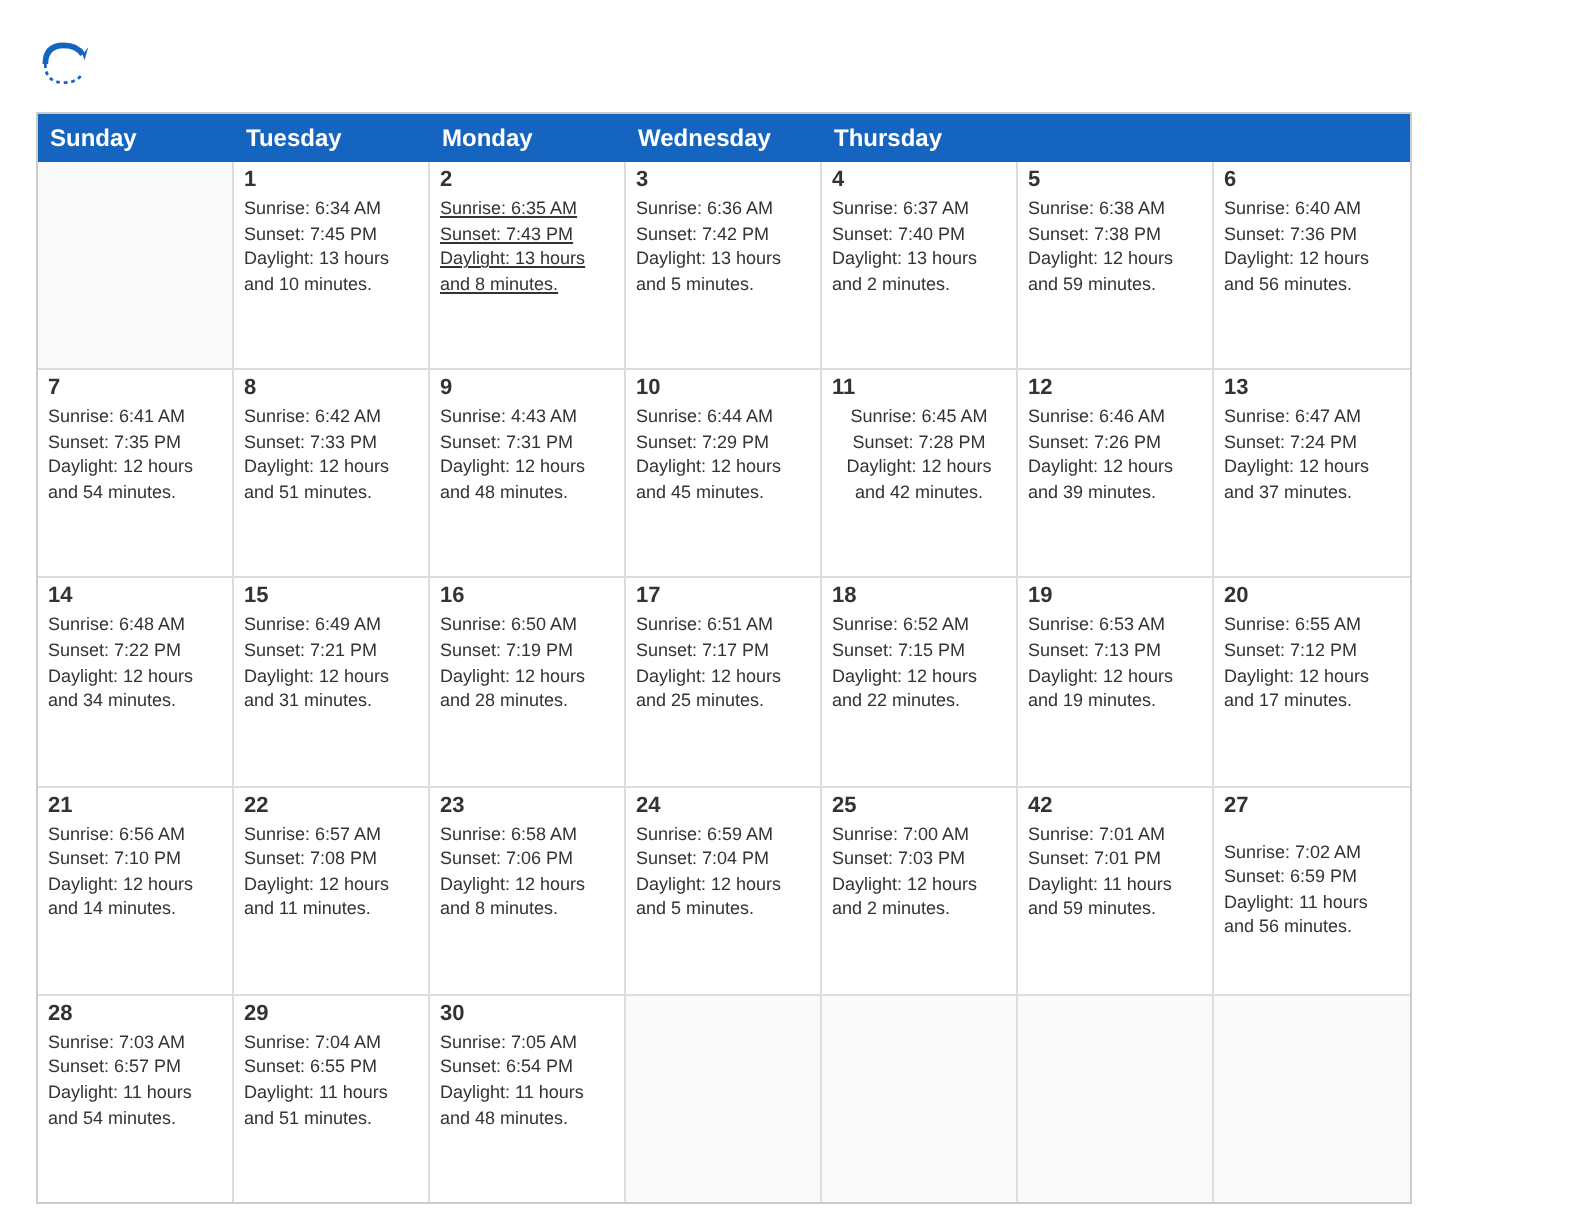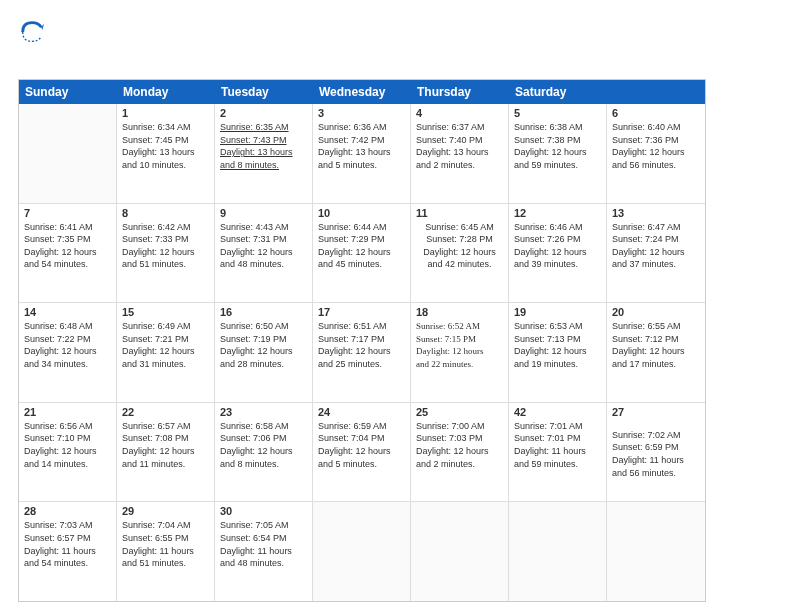--- a/index.html
+++ b/index.html
@@ -9,21 +9,20 @@
       width: 792px;
       height: 612px;
       overflow: hidden;
     }
     .page {
       width: 724px;
       height: 612px;
       padding: 18px 18px 10px 18px;
       display: flex;
       flex-direction: column;
-      gap: 23px;
     }
     .header {
       display: flex;
       justify-content: space-between;
       align-items: flex-start;
       margin-bottom: 10px;
     }
     .logo {
       display: flex;
       align-items: center;
@@ -131,25 +130,24 @@
     </div>
     <div class="title-block">
       <div class="month-title"></div>
       <div class="location"></div>
     </div>
   </div>
 
   <div class="calendar">
     <div class="cal-header">
     <div class="cal-header-cell">Sunday</div>
+        <div class="cal-header-cell">Tuesday</div>
         <div class="cal-header-cell">Monday</div>
-        <div class="cal-header-cell">Tuesday</div>
         <div class="cal-header-cell">Wednesday</div>
         <div class="cal-header-cell">Thursday</div>
-        <div class="cal-header-cell">Saturday</div>
       </div>
     <div class="cal-body">
     <div class="cal-row">
           <div class="cal-cell empty"></div>
           <div class="cal-cell">
             <div class="day-num">1</div>
             <div class="day-info" style="white-space: pre-line;">Sunrise: 6:34 AM
 Sunset: 7:45 PM
 Daylight: 13 hours
 and 10 minutes.</div>
@@ -265,21 +263,21 @@
           </div>
           <div class="cal-cell">
             <div class="day-num">17</div>
             <div class="day-info" style="white-space: pre-line;">Sunrise: 6:51 AM
 Sunset: 7:17 PM
 Daylight: 12 hours
 and 25 minutes.</div>
           </div>
           <div class="cal-cell">
             <div class="day-num">18</div>
-            <div class="day-info" style="white-space: pre-line; font-family: Liberation Serif, serif;">Sunrise: 6:52 AM
+            <div class="day-info" style="white-space: pre-line;">Sunrise: 6:52 AM
 Sunset: 7:15 PM
 Daylight: 12 hours
 and 22 minutes.</div>
           </div>
           <div class="cal-cell">
             <div class="day-num">19</div>
             <div class="day-info" style="white-space: pre-line;">Sunrise: 6:53 AM
 Sunset: 7:13 PM
 Daylight: 12 hours
 and 19 minutes.</div>

